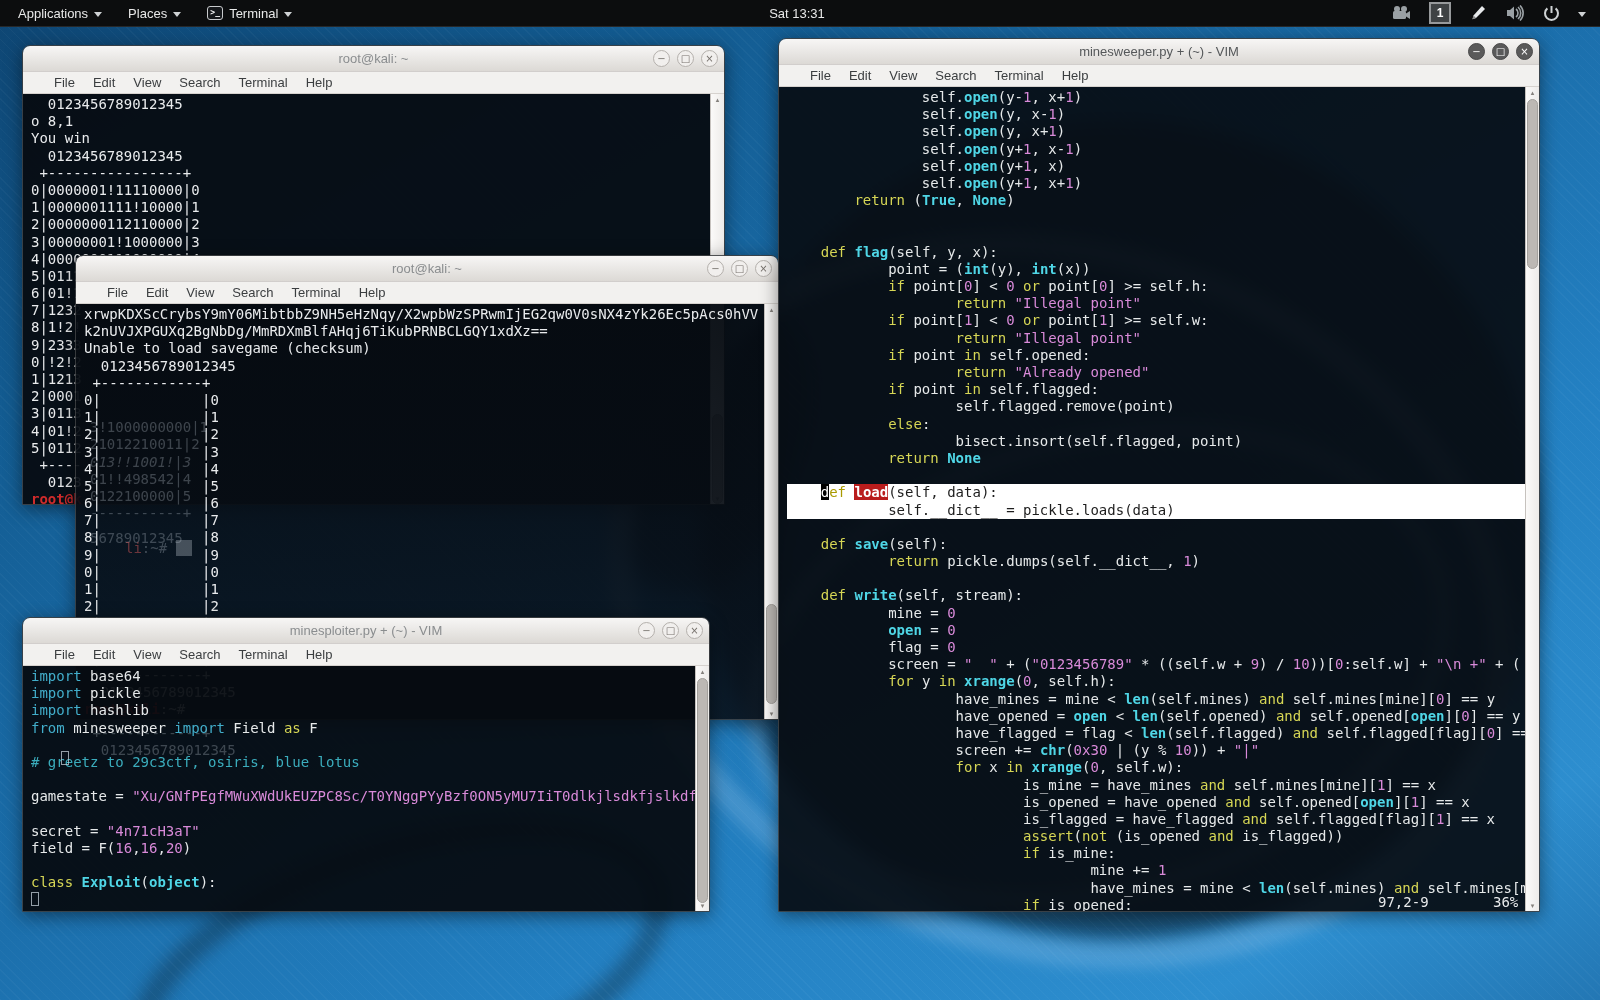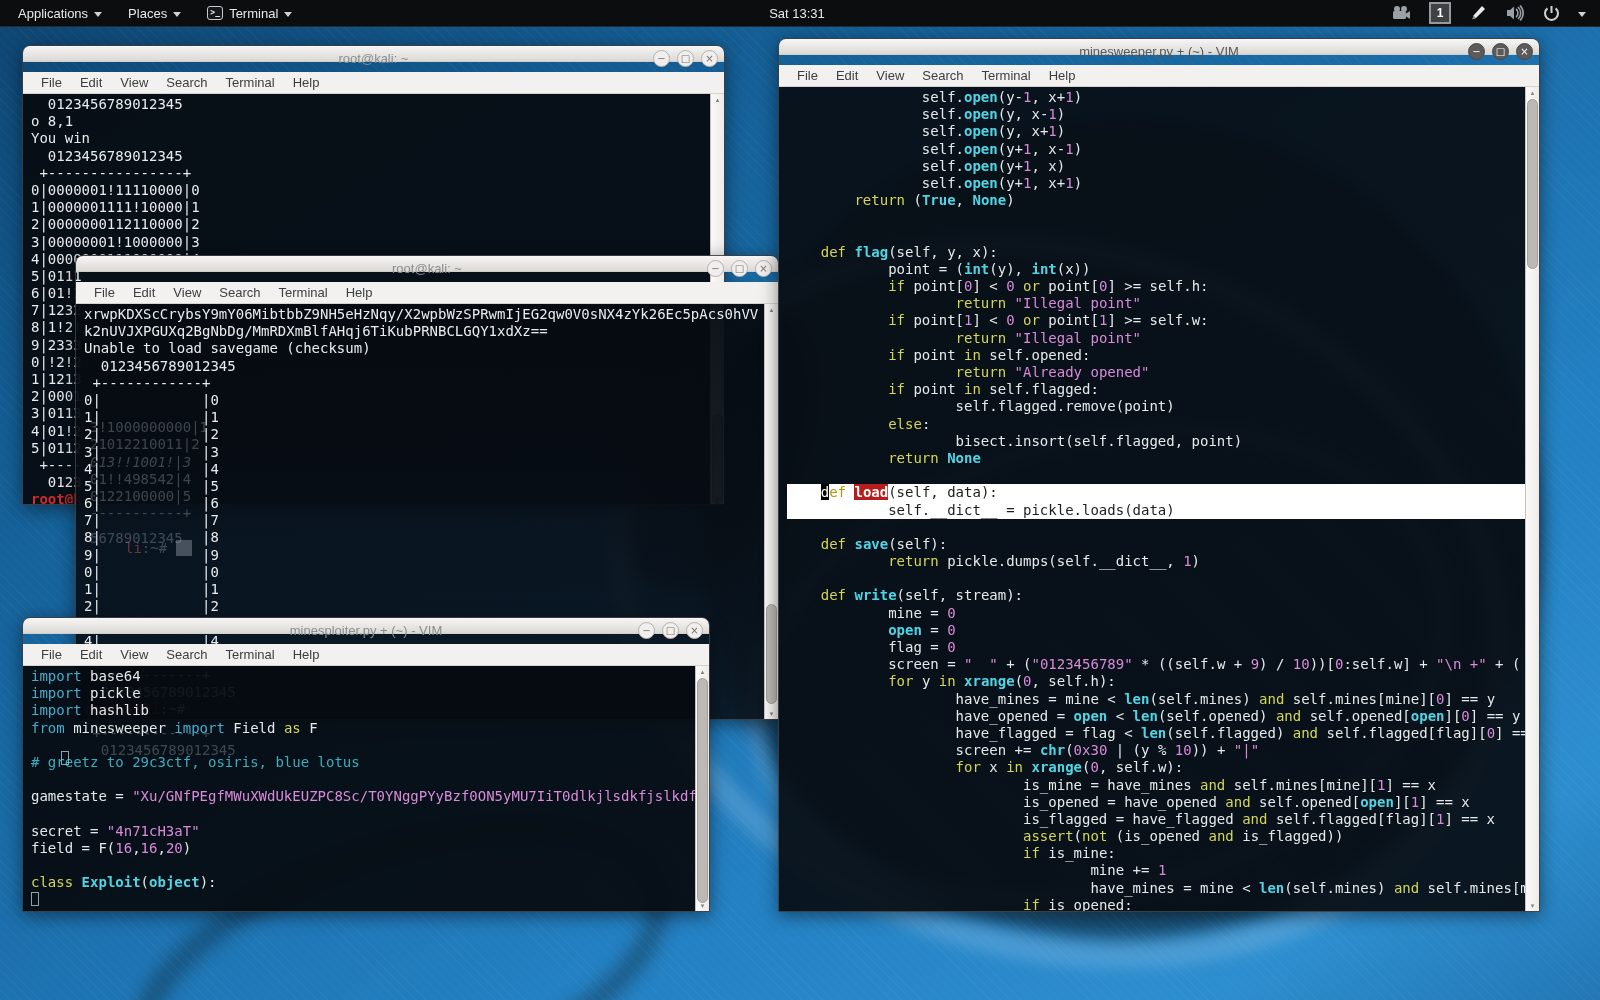--- a/index.html
+++ b/index.html
@@ -31,30 +31,30 @@
     color:#fff; font:bold 8px/12px "DejaVu Sans Mono",monospace; text-align:center; }
   .tb-clock { flex:0; white-space:nowrap; padding:0 10px; }
   .tb-right { display:flex; align-items:center; justify-content:flex-end; gap:18px; flex:1; padding-right:14px; }
   .ws-box { width:22px; height:22px; border:2px solid #97999b; background:#3f4244; color:#fff;
     font:bold 12px/18px "Liberation Sans",sans-serif; text-align:center; }
   .tb-ico { display:inline-flex; }
 
   
   .win { position:absolute; border:1px solid rgba(60,62,64,0.9); border-radius:8px 8px 0 0;
     box-shadow:0 4px 18px rgba(0,0,0,0.45); }
-  .titlebar { position:absolute; left:0; top:0; right:0; height:16px; border-radius:7px 7px 0 0;
+  .titlebar { position:absolute; left:0; top:0; right:0; height:26px; border-radius:7px 7px 0 0;
     background:linear-gradient(#f7f6f5,#dcd9d5); border-bottom:1px solid #c2bebab3; }
   .title { position:absolute; left:0; right:0; top:0; text-align:center; font-size:13px; line-height:25px; color:#8a8d8f; }
   .win.focused .title { color:#55585a; }
   .btns { position:absolute; right:6px; top:4px; display:flex; gap:7px; }
   .wbtn { width:17px; height:17px; border-radius:50%; border:1px solid #b4b0ac; background:#f1efed;
     color:#77726d; font:10px/15px "DejaVu Sans",sans-serif; text-align:center; }
   .win.focused .wbtn { background:#5a5a5a; border-color:#4a4a4a; color:#fff; }
   .menubar { position:absolute; left:0; top:26px; right:0; height:22px; background:#f2f1ef;
-    border-bottom:1px solid #d6d2ce; display:flex; align-items:center; padding-left:10px; gap:2px; }
+    border-bottom:1px solid #d6d2ce; display:flex; align-items:center; padding-left:23px; gap:2px; }
   .mitem { font-size:13px; color:#3b3e40; padding:2px 8px; }
   .content { position:absolute; left:0; top:48px; bottom:0; overflow:hidden;
     font:14px/17.2px "DejaVu Sans Mono",monospace; white-space:pre; padding:2px 0 0 8px; }
   .line { height:17.2px; white-space:pre; }
   .line.sel { background:#ffffff; }
 
   
   .tk-t { color:#e9ebed; }            
   .tk-r { color:#cf2b2b; font-weight:bold; }  
   .tk-n { color:#e6e9ea; }            
@@ -249,14 +249,18 @@
         <span class="mitem">Terminal</span>
         <span class="mitem">Help</span>
       </div>
       <div class="content" style="right: 14px; background: rgba(8, 13, 19, 0.93);"><div class="line"><span class="tk tk-n">                self.</span><span class="tk tk-f">open</span><span class="tk tk-n">(y-</span><span class="tk tk-s">1</span><span class="tk tk-n">, x+</span><span class="tk tk-s">1</span><span class="tk tk-n">)</span></div><div class="line"><span class="tk tk-n">                self.</span><span class="tk tk-f">open</span><span class="tk tk-n">(y, x-</span><span class="tk tk-s">1</span><span class="tk tk-n">)</span></div><div class="line"><span class="tk tk-n">                self.</span><span class="tk tk-f">open</span><span class="tk tk-n">(y, x+</span><span class="tk tk-s">1</span><span class="tk tk-n">)</span></div><div class="line"><span class="tk tk-n">                self.</span><span class="tk tk-f">open</span><span class="tk tk-n">(y+</span><span class="tk tk-s">1</span><span class="tk tk-n">, x-</span><span class="tk tk-s">1</span><span class="tk tk-n">)</span></div><div class="line"><span class="tk tk-n">                self.</span><span class="tk tk-f">open</span><span class="tk tk-n">(y+</span><span class="tk tk-s">1</span><span class="tk tk-n">, x)</span></div><div class="line"><span class="tk tk-n">                self.</span><span class="tk tk-f">open</span><span class="tk tk-n">(y+</span><span class="tk tk-s">1</span><span class="tk tk-n">, x+</span><span class="tk tk-s">1</span><span class="tk tk-n">)</span></div><div class="line"><span class="tk tk-n">        </span><span class="tk tk-k">return</span><span class="tk tk-n"> (</span><span class="tk tk-f">True</span><span class="tk tk-n">, </span><span class="tk tk-f">None</span><span class="tk tk-n">)</span></div><div class="line"><span class="tk tk-n"></span></div><div class="line"><span class="tk tk-n"></span></div><div class="line"><span class="tk tk-n">    </span><span class="tk tk-k">def</span><span class="tk tk-n"> </span><span class="tk tk-f">flag</span><span class="tk tk-n">(self, y, x):</span></div><div class="line"><span class="tk tk-n">            point = (</span><span class="tk tk-f">int</span><span class="tk tk-n">(y), </span><span class="tk tk-f">int</span><span class="tk tk-n">(x))</span></div><div class="line"><span class="tk tk-n">            </span><span class="tk tk-k">if</span><span class="tk tk-n"> point[</span><span class="tk tk-s">0</span><span class="tk tk-n">] &lt; </span><span class="tk tk-s">0</span><span class="tk tk-n"> </span><span class="tk tk-k">or</span><span class="tk tk-n"> point[</span><span class="tk tk-s">0</span><span class="tk tk-n">] &gt;= self.h:</span></div><div class="line"><span class="tk tk-n">                    </span><span class="tk tk-k">return</span><span class="tk tk-n"> </span><span class="tk tk-s">"Illegal point"</span></div><div class="line"><span class="tk tk-n">            </span><span class="tk tk-k">if</span><span class="tk tk-n"> point[</span><span class="tk tk-s">1</span><span class="tk tk-n">] &lt; </span><span class="tk tk-s">0</span><span class="tk tk-n"> </span><span class="tk tk-k">or</span><span class="tk tk-n"> point[</span><span class="tk tk-s">1</span><span class="tk tk-n">] &gt;= self.w:</span></div><div class="line"><span class="tk tk-n">                    </span><span class="tk tk-k">return</span><span class="tk tk-n"> </span><span class="tk tk-s">"Illegal point"</span></div><div class="line"><span class="tk tk-n">            </span><span class="tk tk-k">if</span><span class="tk tk-n"> point </span><span class="tk tk-k">in</span><span class="tk tk-n"> self.opened:</span></div><div class="line"><span class="tk tk-n">                    </span><span class="tk tk-k">return</span><span class="tk tk-n"> </span><span class="tk tk-s">"Already opened"</span></div><div class="line"><span class="tk tk-n">            </span><span class="tk tk-k">if</span><span class="tk tk-n"> point </span><span class="tk tk-k">in</span><span class="tk tk-n"> self.flagged:</span></div><div class="line"><span class="tk tk-n">                    self.flagged.remove(point)</span></div><div class="line"><span class="tk tk-n">            </span><span class="tk tk-k">else</span><span class="tk tk-n">:</span></div><div class="line"><span class="tk tk-n">                    bisect.insort(self.flagged, point)</span></div><div class="line"><span class="tk tk-n">            </span><span class="tk tk-k">return</span><span class="tk tk-n"> </span><span class="tk tk-f">None</span></div><div class="line"><span class="tk tk-n"></span></div><div class="line sel"><span class="tk tk-seln">    </span><span class="tk tk-cur">d</span><span class="tk tk-selk">ef</span><span class="tk tk-seln"> </span><span class="tk tk-hl">load</span><span class="tk tk-seln">(self, data):</span></div><div class="line sel"><span class="tk tk-seln">            self.__dict__ = pickle.loads(data)</span></div><div class="line"><span class="tk tk-n"></span></div><div class="line"><span class="tk tk-n">    </span><span class="tk tk-k">def</span><span class="tk tk-n"> </span><span class="tk tk-f">save</span><span class="tk tk-n">(self):</span></div><div class="line"><span class="tk tk-n">            </span><span class="tk tk-k">return</span><span class="tk tk-n"> pickle.dumps(self.__dict__, </span><span class="tk tk-s">1</span><span class="tk tk-n">)</span></div><div class="line"><span class="tk tk-n"></span></div><div class="line"><span class="tk tk-n">    </span><span class="tk tk-k">def</span><span class="tk tk-n"> </span><span class="tk tk-f">write</span><span class="tk tk-n">(self, stream):</span></div><div class="line"><span class="tk tk-n">            mine = </span><span class="tk tk-s">0</span></div><div class="line"><span class="tk tk-n">            </span><span class="tk tk-f">open</span><span class="tk tk-n"> = </span><span class="tk tk-s">0</span></div><div class="line"><span class="tk tk-n">            flag = </span><span class="tk tk-s">0</span></div><div class="line"><span class="tk tk-n">            screen = </span><span class="tk tk-s">"  "</span><span class="tk tk-n"> + (</span><span class="tk tk-s">"0123456789"</span><span class="tk tk-n"> * ((self.w + </span><span class="tk tk-s">9</span><span class="tk tk-n">) / </span><span class="tk tk-s">10</span><span class="tk tk-n">))[</span><span class="tk tk-s">0</span><span class="tk tk-n">:self.w] + </span><span class="tk tk-s">"\n +"</span><span class="tk tk-n"> + (</span></div><div class="line"><span class="tk tk-n">            </span><span class="tk tk-k">for</span><span class="tk tk-n"> y </span><span class="tk tk-k">in</span><span class="tk tk-n"> </span><span class="tk tk-f">xrange</span><span class="tk tk-n">(</span><span class="tk tk-s">0</span><span class="tk tk-n">, self.h):</span></div><div class="line"><span class="tk tk-n">                    have_mines = mine &lt; </span><span class="tk tk-f">len</span><span class="tk tk-n">(self.mines) </span><span class="tk tk-k">and</span><span class="tk tk-n"> self.mines[mine][</span><span class="tk tk-s">0</span><span class="tk tk-n">] == y</span></div><div class="line"><span class="tk tk-n">                    have_opened = </span><span class="tk tk-f">open</span><span class="tk tk-n"> &lt; </span><span class="tk tk-f">len</span><span class="tk tk-n">(self.opened) </span><span class="tk tk-k">and</span><span class="tk tk-n"> self.opened[</span><span class="tk tk-f">open</span><span class="tk tk-n">][</span><span class="tk tk-s">0</span><span class="tk tk-n">] == y</span></div><div class="line"><span class="tk tk-n">                    have_flagged = flag &lt; </span><span class="tk tk-f">len</span><span class="tk tk-n">(self.flagged) </span><span class="tk tk-k">and</span><span class="tk tk-n"> self.flagged[flag][</span><span class="tk tk-s">0</span><span class="tk tk-n">] == y</span></div><div class="line"><span class="tk tk-n">                    screen += </span><span class="tk tk-f">chr</span><span class="tk tk-n">(</span><span class="tk tk-s">0x30</span><span class="tk tk-n"> | (y % </span><span class="tk tk-s">10</span><span class="tk tk-n">)) + </span><span class="tk tk-s">"|"</span></div><div class="line"><span class="tk tk-n">                    </span><span class="tk tk-k">for</span><span class="tk tk-n"> x </span><span class="tk tk-k">in</span><span class="tk tk-n"> </span><span class="tk tk-f">xrange</span><span class="tk tk-n">(</span><span class="tk tk-s">0</span><span class="tk tk-n">, self.w):</span></div><div class="line"><span class="tk tk-n">                            is_mine = have_mines </span><span class="tk tk-k">and</span><span class="tk tk-n"> self.mines[mine][</span><span class="tk tk-s">1</span><span class="tk tk-n">] == x</span></div><div class="line"><span class="tk tk-n">                            is_opened = have_opened </span><span class="tk tk-k">and</span><span class="tk tk-n"> self.opened[</span><span class="tk tk-f">open</span><span class="tk tk-n">][</span><span class="tk tk-s">1</span><span class="tk tk-n">] == x</span></div><div class="line"><span class="tk tk-n">                            is_flagged = have_flagged </span><span class="tk tk-k">and</span><span class="tk tk-n"> self.flagged[flag][</span><span class="tk tk-s">1</span><span class="tk tk-n">] == x</span></div><div class="line"><span class="tk tk-n">                            </span><span class="tk tk-k">assert</span><span class="tk tk-n">(</span><span class="tk tk-k">not</span><span class="tk tk-n"> (is_opened </span><span class="tk tk-k">and</span><span class="tk tk-n"> is_flagged))</span></div><div class="line"><span class="tk tk-n">                            </span><span class="tk tk-k">if</span><span class="tk tk-n"> is_mine:</span></div><div class="line"><span class="tk tk-n">                                    mine += </span><span class="tk tk-s">1</span></div><div class="line"><span class="tk tk-n">                                    have_mines = mine &lt; </span><span class="tk tk-f">len</span><span class="tk tk-n">(self.mines) </span><span class="tk tk-k">and</span><span class="tk tk-n"> self.mines[mine][</span></div><div class="line"><span class="tk tk-n">                            </span><span class="tk tk-k">if</span><span class="tk tk-n"> is_opened:</span></div></div>
       <div style="position: absolute; top: 48px; bottom: 0px; right: 0px; width: 14px; background: rgba(6, 11, 16, 0.94);"></div>
       <div class="scroll" style="right: 0px; top: 48px; bottom: 0px;">
         <div class="sc-arrow" style="top: 1px;">▴</div>
         <div class="sc-thumb" style="top: 12px; height: 170px;"></div>
         <div class="sc-arrow" style="bottom: 1px;">▾</div>
       </div>
+      <div class="status">
+        <span style="left: 599px;">97,2-9</span>
+        <span style="left: 714px;">36%</span>
+      </div>
     </div>
   </div>
 
 </body></html>

